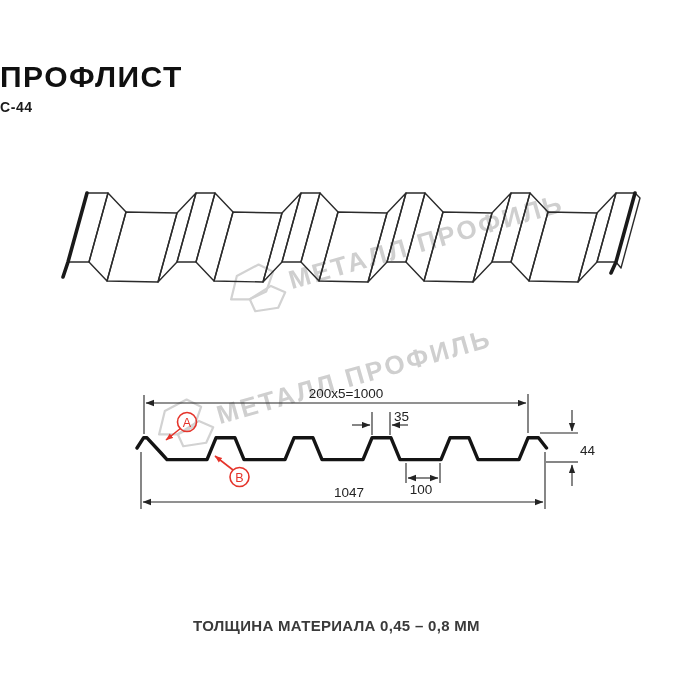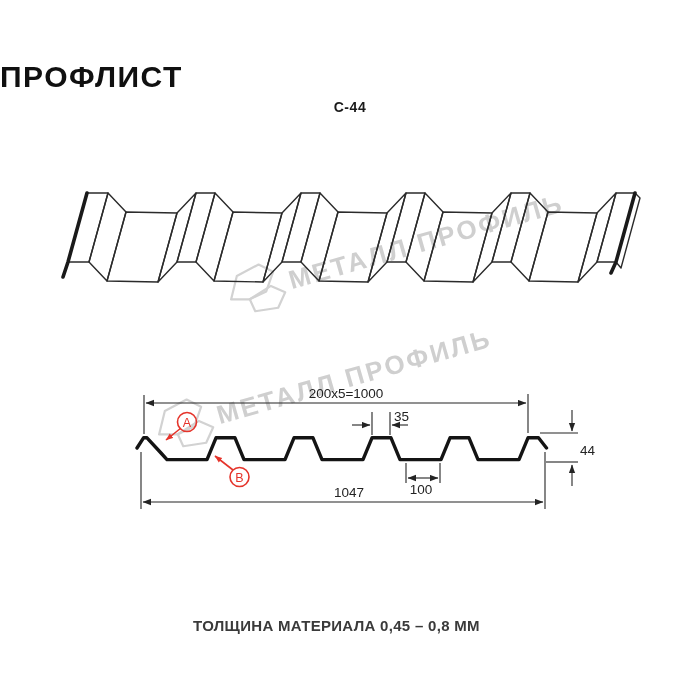--- a/index.html
+++ b/index.html
@@ -5,21 +5,21 @@
   html,body{margin:0;padding:0;}
   body{
     width:700px;height:700px;position:relative;overflow:hidden;
     background:#ffffff;font-family:"Liberation Sans",sans-serif;
   }
   .title{
     position:absolute;top:60px;left:0;width:700px;text-align:left;
     font-size:30px;font-weight:bold;letter-spacing:1.5px;color:#101010;
   }
   .subtitle{
-    position:absolute;top:99px;left:0;width:700px;text-align:center;
+    position:absolute;top:99px;left:0;width:700px;
     font-size:14px;font-weight:bold;letter-spacing:0.6px;color:#1a1a1a;
   }
   .footnote{
     position:absolute;top:617px;left:0;width:673px;text-align:center;
     font-size:15px;font-weight:bold;letter-spacing:0.3px;color:#3a3a3a;
   }
   svg{position:absolute;top:0;left:0;}
   .face{fill:none;stroke:#2b2b2b;stroke-width:1.4;stroke-linejoin:round;}
   .cutedge{stroke:#1a1a1a;stroke-width:3.6;stroke-linecap:round;fill:none;}
   .wm-text{font-size:26px;font-weight:bold;letter-spacing:2.5px;fill:#cfcfcf;}

